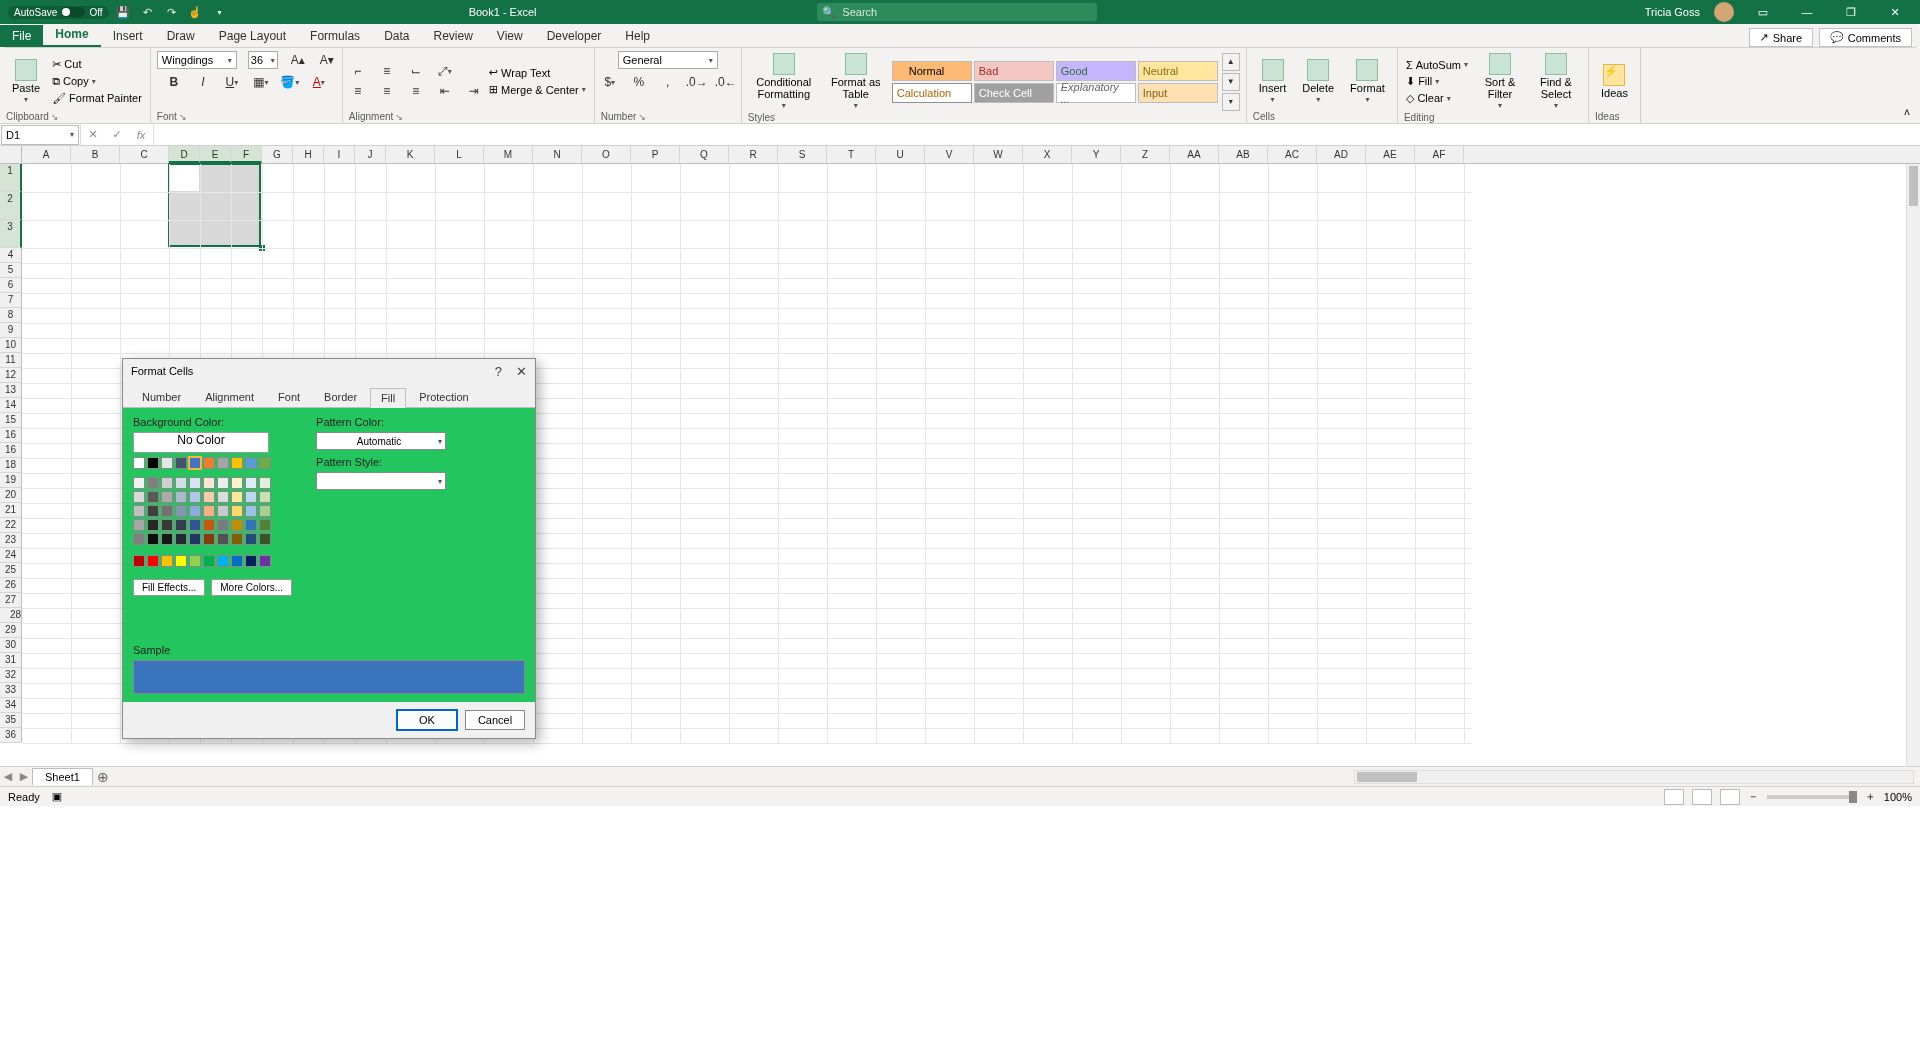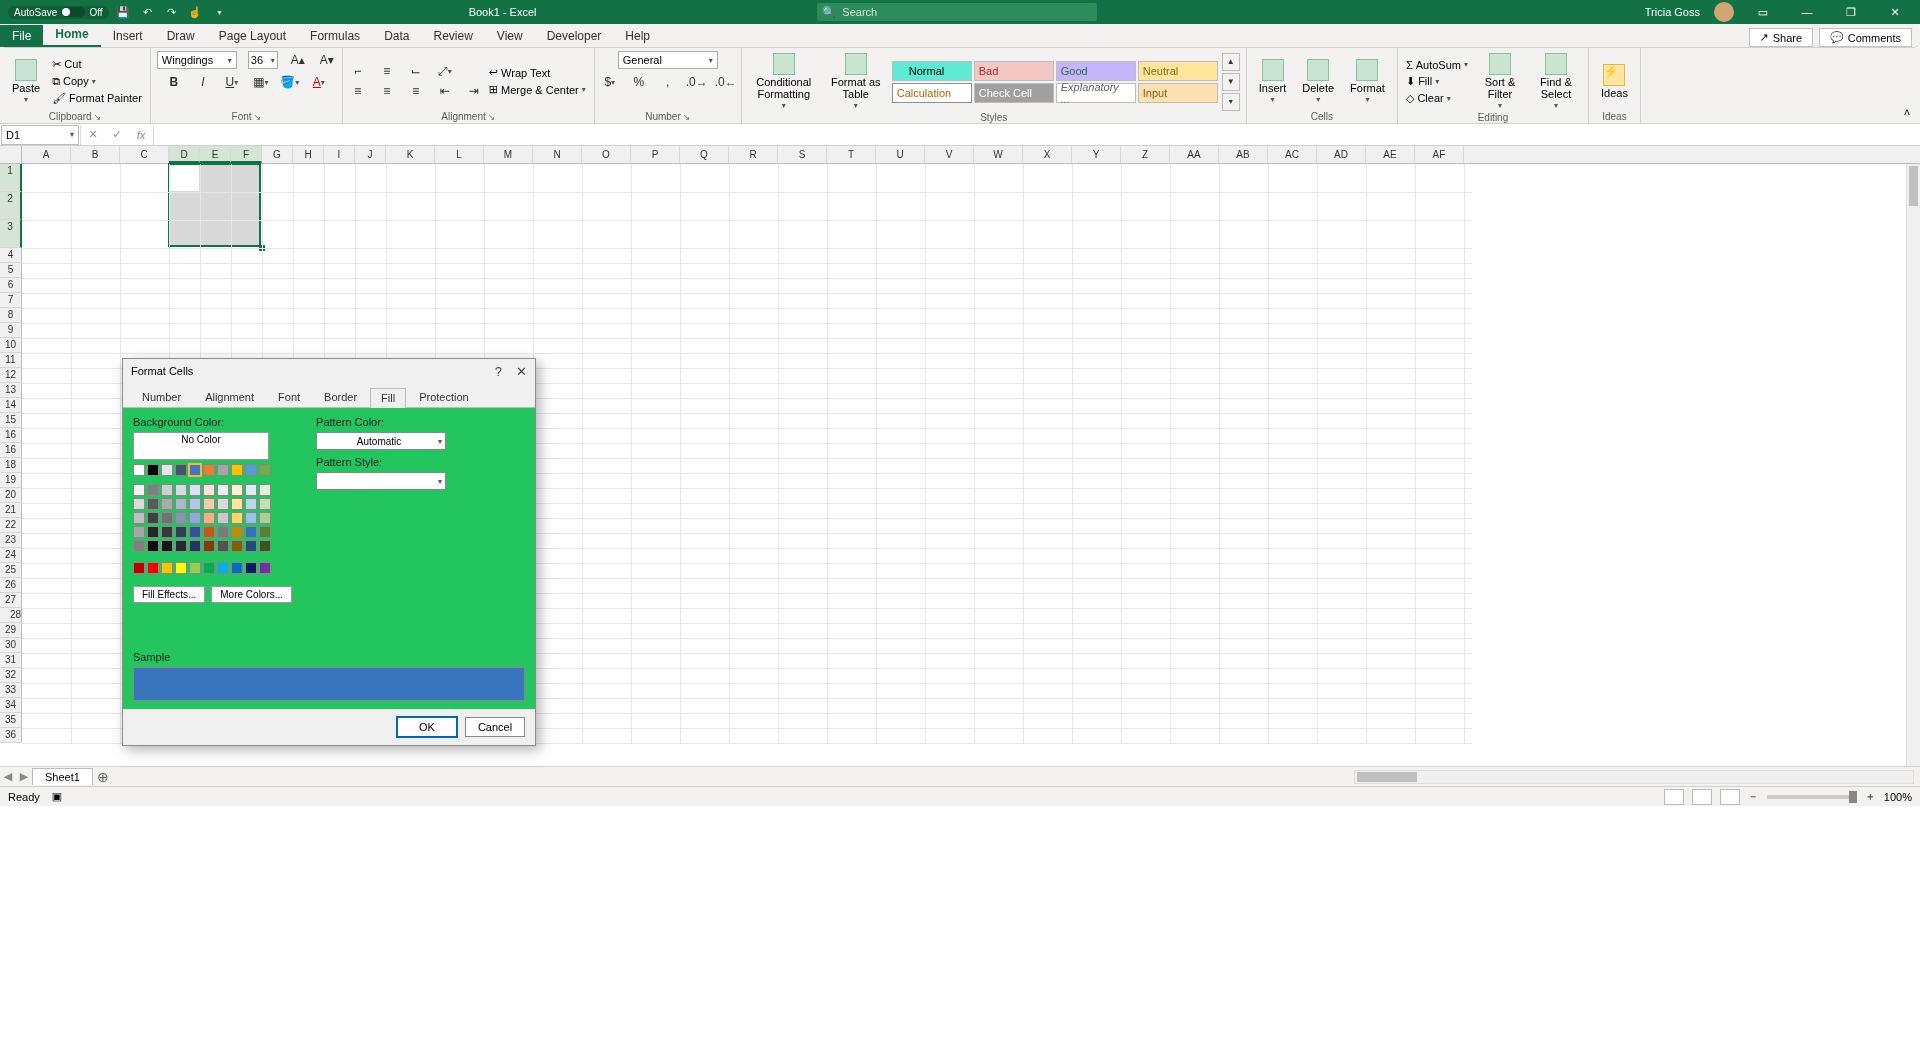--- a/index.html
+++ b/index.html
@@ -23,32 +23,32 @@
 .menubar .tab { padding: 4px 12px; cursor:pointer; color:#323130;}
 .menubar .tab.file { background:#127245; color:#fff; }
 .menubar .tab.active { border-bottom:2px solid #127245; color:#127245; font-weight:600; }
 .menubar .right { margin-left:auto; display:flex; gap:6px; padding-right:8px; }
 .share-btn,.comments-btn { border:1px solid #c0c0c0; background:#fff; font-size:11px; padding:2px 10px; display:flex; align-items:center; gap:4px; }
 
 
 .ribbon { height: 76px; background:#f3f2f1; display:flex; border-bottom:1px solid #d0d0d0; font-size:11px; }
 .group { border-right:1px solid #d0d0d0; display:flex; flex-direction:column; padding:3px 6px 0 6px; }
 .group-body { flex:1; display:flex; align-items:center; gap:4px; }
-.group-label { text-align:center; font-size:10px; color:#5b5b5b; padding-bottom:1px; display:flex; justify-content:center; align-items:center; gap:2px;}
+.group-label { text-align:center; font-size:10px; color:#5b5b5b; padding-bottom:1px; display:flex; justify-content:flex-start; align-items:center; gap:2px;}
 .launcher { font-size:9px; color:#777; }
 .vbtn { display:flex; flex-direction:column; align-items:center; gap:1px; cursor:pointer; padding:2px 6px; }
 .vbtn .ico { width:22px; height:22px; background:#c9e4d3; border:1px solid #8dbea2; }
 .mini { display:flex; align-items:center; gap:3px; cursor:pointer; padding:1px 2px; font-size:11px; }
 .col { display:flex; flex-direction:column; gap:2px; }
 .font-combo { width:80px; height:18px; border:1px solid #aaa; background:#fff; font-size:11px; padding:0 4px; display:flex; align-items:center; justify-content:space-between;}
 .size-combo { width:30px; height:18px; border:1px solid #aaa; background:#fff; font-size:11px; padding:0 2px; display:flex; align-items:center; justify-content:space-between;}
 .icon-row { display:flex; gap:11px;}
 .icon-sm { width:18px; height:18px; display:flex; align-items:center; justify-content:center; cursor:pointer; font-size:12px; color:#333;}
 .style-cell { width:80px; height:20px; border:1px solid #bdbdbd; font-size:11px; padding:1px 4px; display:flex; align-items:center; }
-.style-normal { background:#5eead4;padding-left:16px; }
+.style-normal { background:#fdba74;padding-left:16px; }
 .style-bad { background:#f4c7c3; color:#9c2b2a; }
 .style-good { background:#c4b5fd; color:#2b6e3f; }
 .style-neutral { background:#ffe59e; color:#8a6d0c; }
 .style-calc { background:#fff; color:#b56300; border-color:#909090;}
 .style-check { background:#a0a0a0; color:#fff; }
 .style-expl { background:#fff; font-style:italic; color:#666; }
 .style-input { background:#ffe0b3; color:#8a5b0c; }
 .number-combo { width:100px; height:18px; border:1px solid #aaa; background:#fff; font-size:11px; padding:0 4px; display:flex; align-items:center; justify-content:space-between; }
 .collapse { margin-left:auto; width:18px; height:18px; align-self:flex-end; margin-bottom:2px; margin-right:4px; cursor:pointer; display:flex; align-items:center; justify-content:center;}
 
@@ -96,21 +96,21 @@
 
 .dialog { position:absolute; left:122px; top:358px; width:414px; background:#f0f0f0; border:1px solid #8a8a8a; box-shadow:4px 4px 12px rgba(0,0,0,.3); font-size:11px; }
 .dlg-title { height:24px; display:flex; align-items:center; padding:0 8px; font-size:11px; }
 .dlg-title .rbtns { margin-left:auto; display:flex; gap:14px; }
 .dlg-title .rbtns span { cursor:pointer; font-size:13px; color:#444;}
 .dlg-tabs { display:flex; padding:4px 8px 0 8px; gap:2px; border-bottom:1px solid #bdbdbd; }
 .dlg-tab { padding:3px 10px; border:1px solid transparent; cursor:pointer; color:#333; font-size:11px;}
 .dlg-tab.active { background:#f0f0f0; border:1px solid #bdbdbd; border-bottom:1px solid #f0f0f0; position:relative; top:1px;}
 .dlg-body { padding:8px 10px; background:#22c55e; }
 .lbl { font-size:11px; color:#222; margin-bottom:4px; display:block;}
-.nocolor-btn { width:136px; height:28px; border:1px solid #999; background:#fff; font-size:10px; text-align:center; line-height:14px; cursor:pointer; margin-bottom:4px;}
+.nocolor-btn { width:136px; height:21px; border:1px solid #999; background:#fff; font-size:12px; text-align:center; line-height:14px; cursor:pointer; margin-bottom:4px;}
 .swatch-row { display:flex; gap:2px; margin-bottom:2px;}
 .swatch { width:12px; height:12px; border:1px solid #888; cursor:pointer;}
 .swatch.sel { outline:2px solid #f6b73c; outline-offset:-1px;}
 .btn-sm { border:1px solid #999; background:#fdfdfd; font-size:10px; padding:2px 8px; cursor:pointer;}
 .combo { width:130px; height:18px; border:1px solid #888; background:#fff; font-size:10px; display:flex; align-items:center; justify-content:space-between; padding:0 3px;}
 .sample-box { height:34px; background:#3a74bd; border:1px solid #888;}
 .dlg-footer { display:flex; justify-content:flex-end; gap:8px; padding:8px 10px; }
 .dlg-btn { width:60px; height:20px; border:1px solid #888; background:#fdfdfd; font-size:11px; cursor:pointer;}
 .dlg-btn.primary { border:1px solid #0067c0; outline:1px solid #0067c0;}
 

